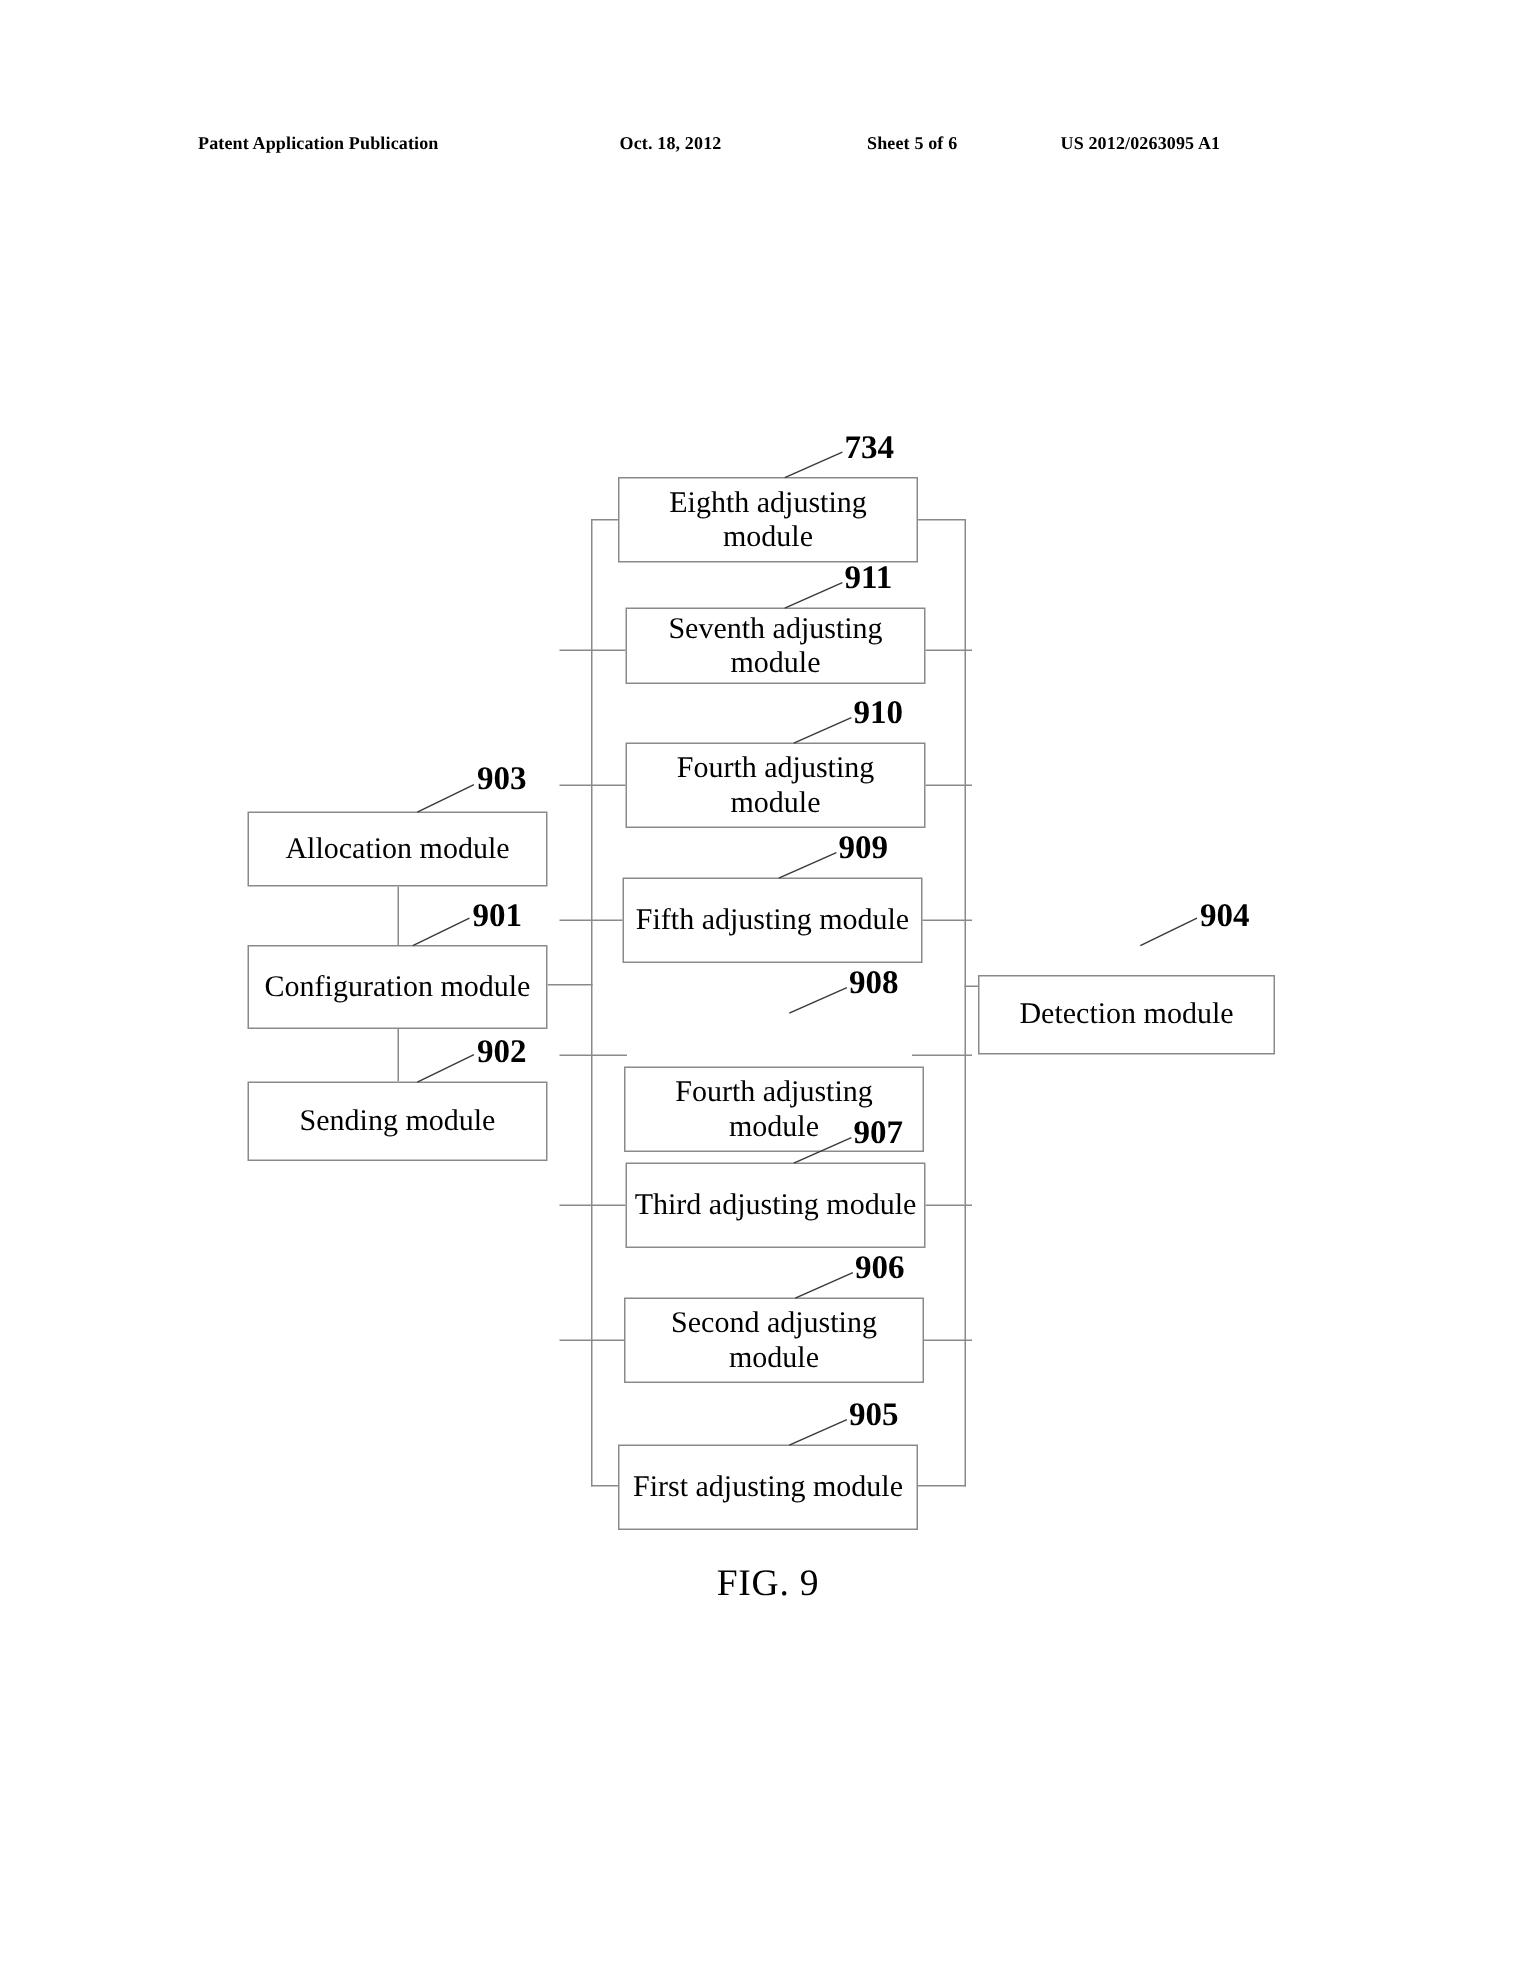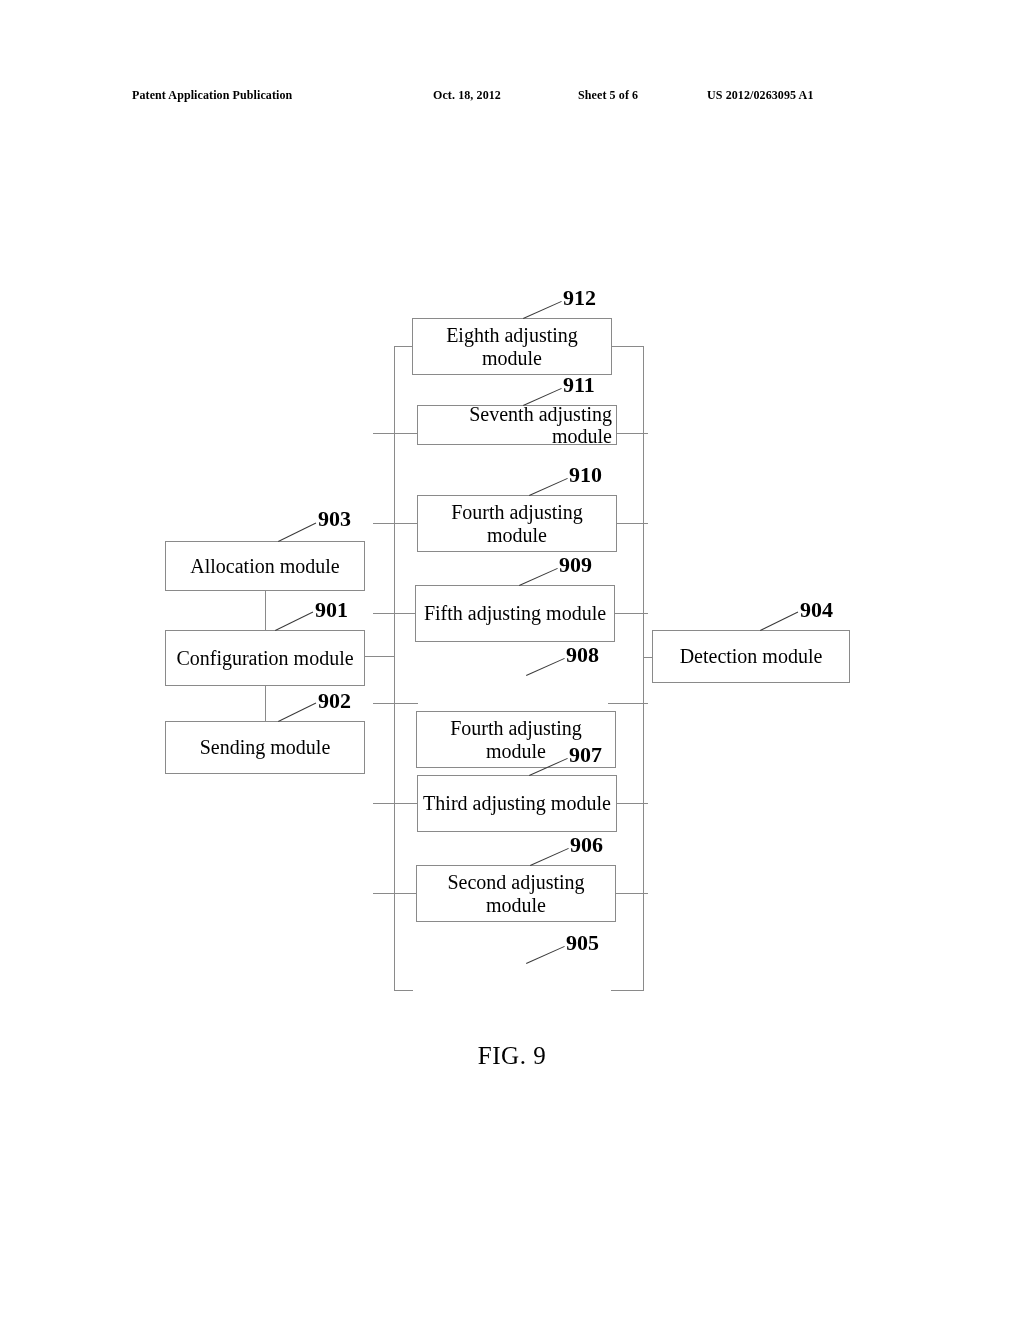--- a/index.html
+++ b/index.html
@@ -24,21 +24,21 @@
     width: 1024px;
     height: 26px;
     font-family: "Liberation Serif", "DejaVu Serif", serif;
     font-weight: bold;
     font-size: 12px;
     letter-spacing: 0.1px;
     white-space: nowrap;
     padding-left: 24px;
   }
   #page-header .hdr-pub   { position: absolute; left: 132px; top: 0; }
-  #page-header .hdr-date  { position: absolute; left: 433px; top: 0; }
+  #page-header .hdr-date  { position: absolute; left: 413px; top: 0; }
   #page-header .hdr-sheet { position: absolute; left: 578px; top: 0; }
   #page-header .hdr-num   { position: absolute; left: 707px; top: 0; }
 
   
   #figure {
     position: absolute;
     left: 0;
     top: 0;
     width: 1024px;
     height: 1320px;
@@ -144,21 +144,21 @@
 
   <div class="line h" style="left:643px; top:657px; width:10px;"></div>
 
   <div class="line v" style="left:265px; top:590px; height:41px;"></div>
   <div class="line v" style="left:265px; top:685px; height:36px;"></div>
 
   <div class="node" style="left:412px; top:318px; width:200px; height:57px;">
     <span class="node-label">Eighth adjusting module</span>
   </div>
 
-  <div class="node" style="left:417px; top:405px; width:200px; height:40px;text-align:right;">
+  <div class="node" style="left:417px; top:405px; width:200px; height:51px;">
     <span class="node-label">Seventh adjusting module</span>
   </div>
 
   <div class="node" style="left:417px; top:495px; width:200px; height:57px;">
     <span class="node-label">Fourth adjusting module</span>
   </div>
 
   <div class="node" style="left:415px; top:585px; width:200px; height:57px;">
     <span class="node-label">Fifth adjusting module</span>
   </div>
@@ -168,38 +168,41 @@
   </div>
 
   <div class="node" style="left:417px; top:775px; width:200px; height:57px;">
     <span class="node-label">Third adjusting module</span>
   </div>
 
   <div class="node" style="left:416px; top:865px; width:200px; height:57px;">
     <span class="node-label">Second adjusting module</span>
   </div>
 
+  <div class="node" style="left:412px; top:963px; width:200px; height:57px;">
+    <span class="node-label">First adjusting module</span>
+  </div>
 
   <div class="node" style="left:165px; top:541px; width:200px; height:50px;">
     <span class="node-label">Allocation module</span>
   </div>
 
   <div class="node" style="left:165px; top:630px; width:200px; height:56px;">
     <span class="node-label">Configuration module</span>
   </div>
 
   <div class="node" style="left:165px; top:721px; width:200px; height:53px;">
     <span class="node-label">Sending module</span>
   </div>
 
-  <div class="node" style="left:652px; top:630px; width:198px; height:53px;">
+  <div class="node" style="left:652px; top:650px; width:198px; height:53px;">
     <span class="node-label">Detection module</span>
   </div>
 
-  <div class="ref" style="left:563px; top:287px;">912</div>
+  <div class="ref" style="left:563px; top:287px;">734</div>
   <div class="leader" style="left:523px; top:318px; width:42px; transform:rotate(-24deg);"></div>
 
   <div class="ref" style="left:563px; top:374px;">911</div>
   <div class="leader" style="left:523px; top:405px; width:42px; transform:rotate(-24deg);"></div>
 
   <div class="ref" style="left:569px; top:464px;">910</div>
   <div class="leader" style="left:529px; top:495px; width:42px; transform:rotate(-24deg);"></div>
 
   <div class="ref" style="left:559px; top:554px;">909</div>
   <div class="leader" style="left:519px; top:585px; width:42px; transform:rotate(-24deg);"></div>

